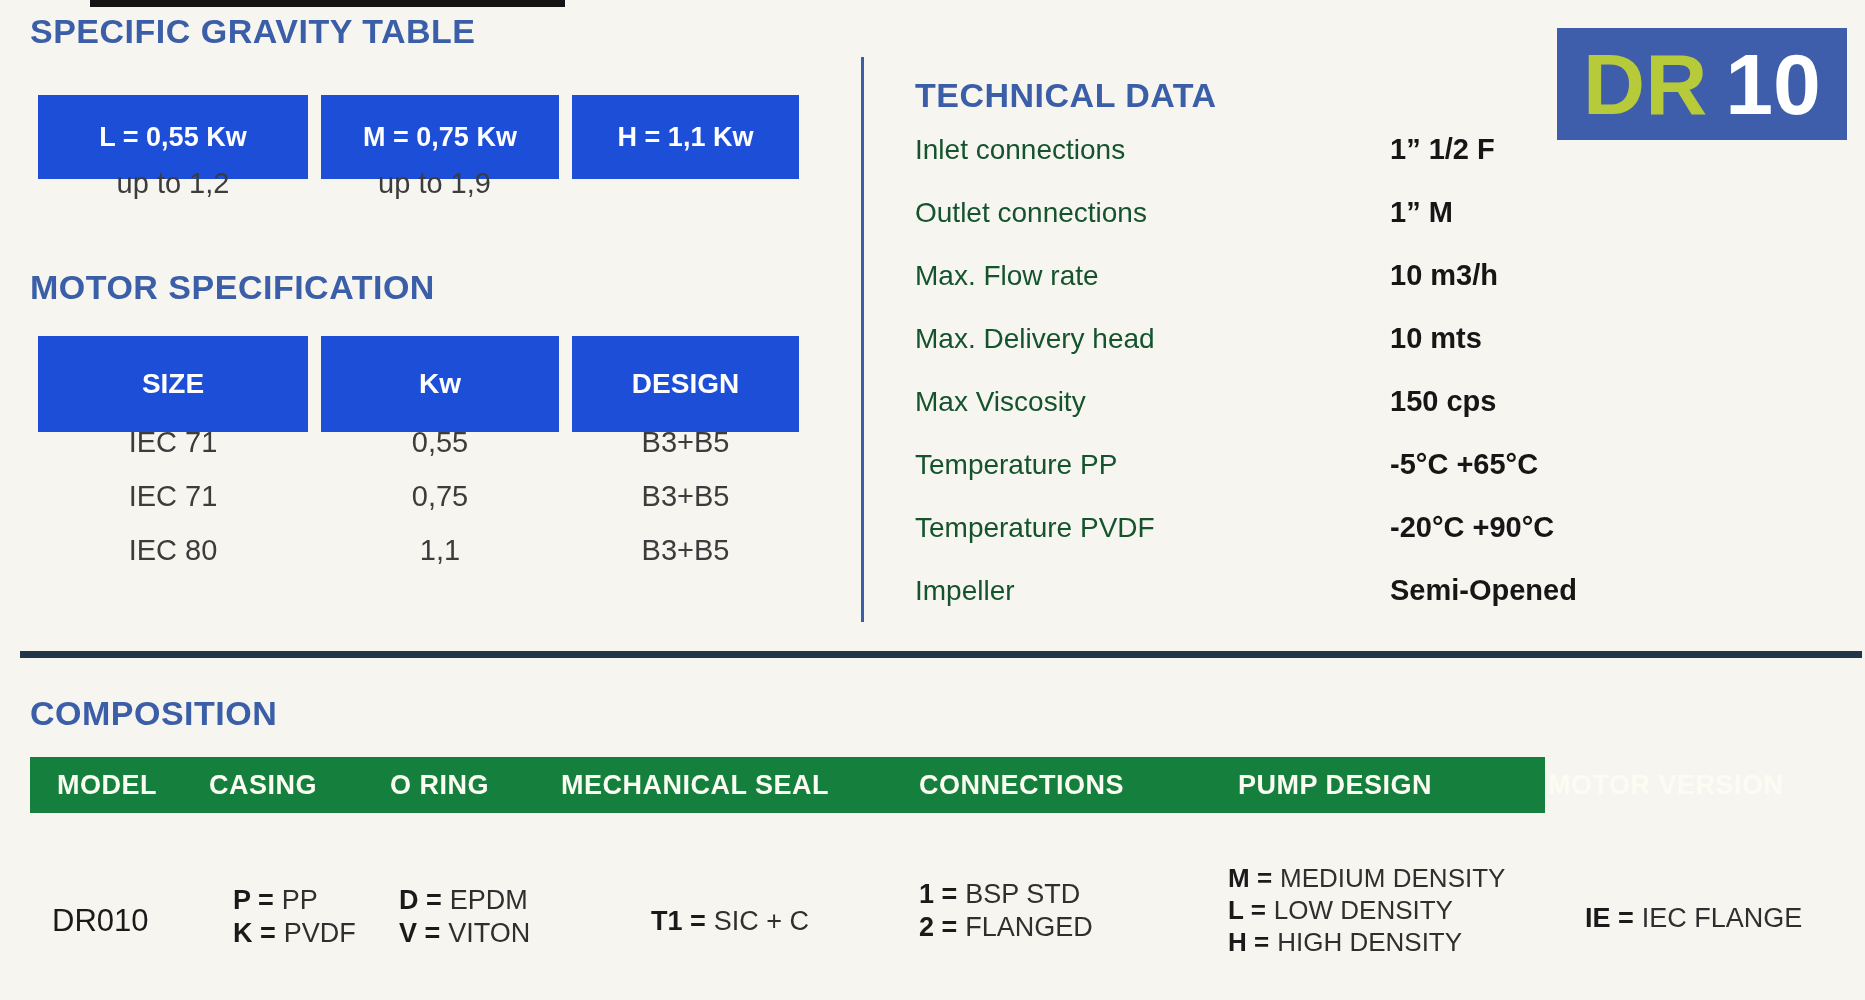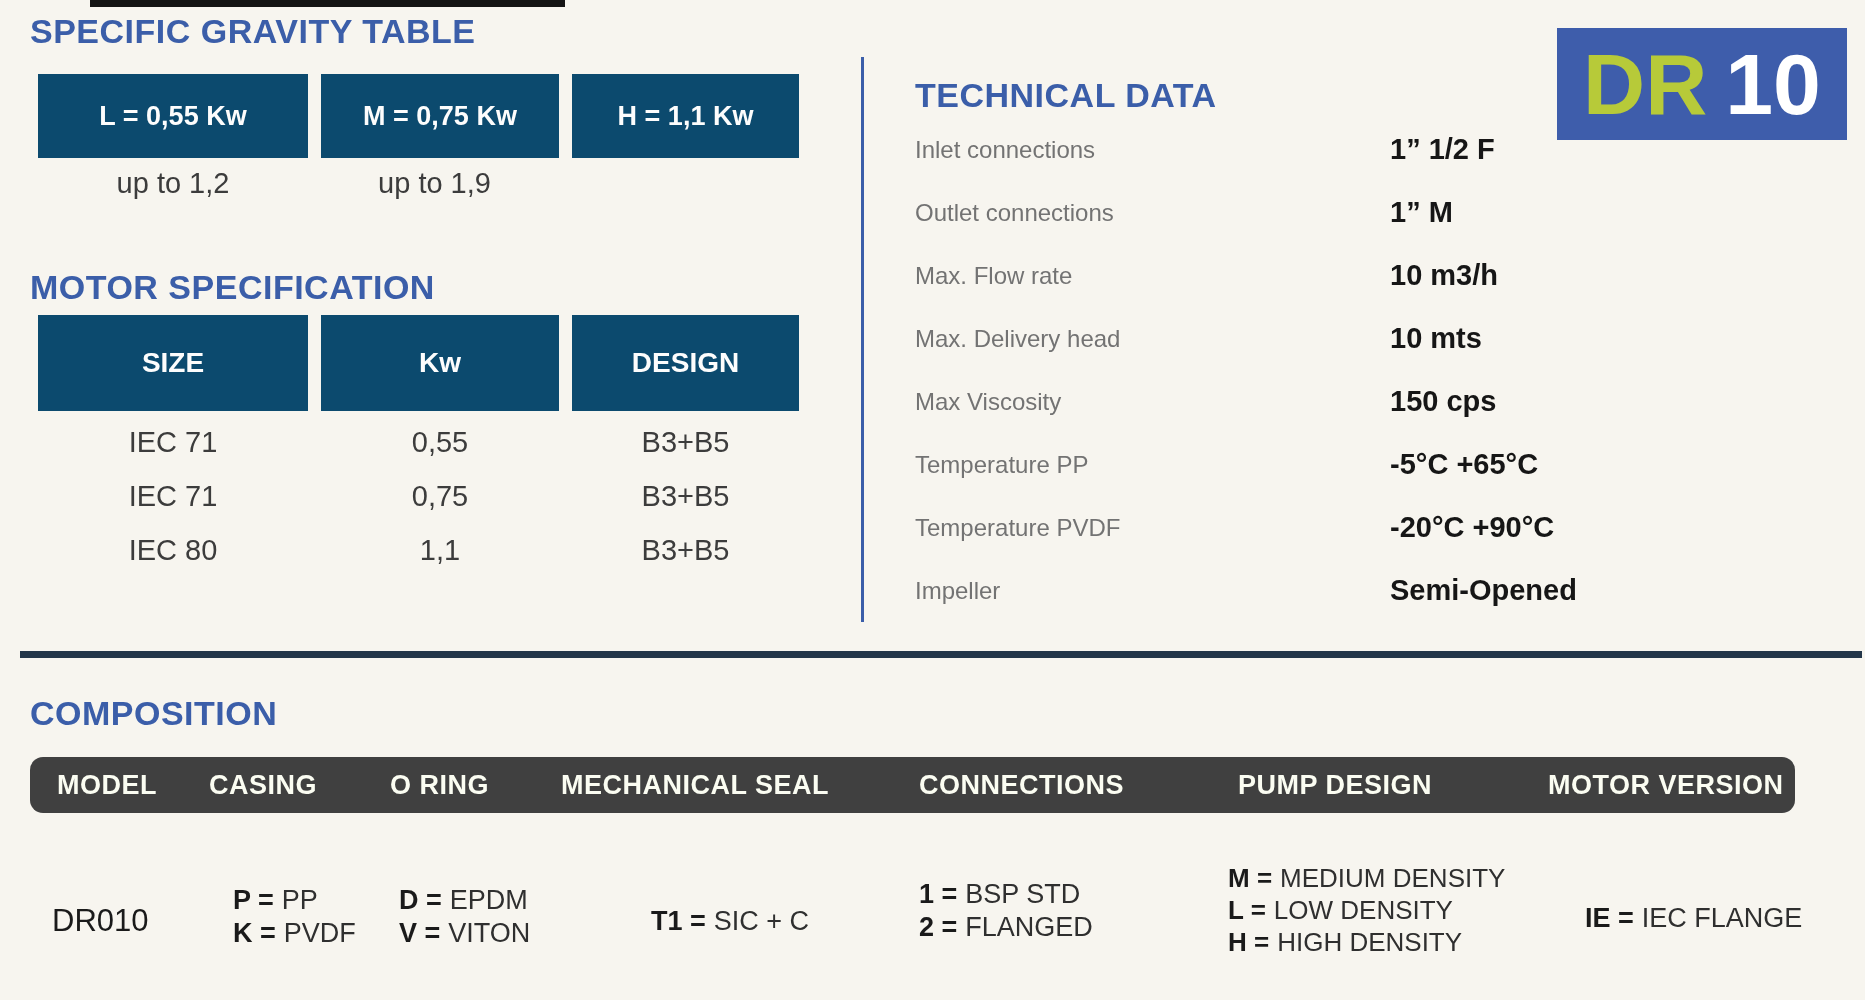--- a/index.html
+++ b/index.html
@@ -13,50 +13,50 @@
     font-size:34px; letter-spacing:0.5px; white-space:nowrap;
   }
   .top-bar { position:absolute; left:90px; top:0; width:475px; height:7px; background:#141414; }
   .v-divider { position:absolute; left:861px; top:57px; width:3px; height:565px; background:#3b5ea9; }
   .h-divider { position:absolute; left:20px; top:651px; width:1842px; height:7px; background:#233649; }
 
   
   .tbl-row { position:absolute; display:flex; gap:13px; }
   .c1 { width:270px; } .c2 { width:238px; } .c3 { width:227px; }
   .hd-cell {
-    background:#0c4a6e; color:#fdfdfd; font-weight:bold; font-size:27px;
-    display:flex; align-items:center; justify-content:center; white-space:nowrap;
+    background:#1d4ed8; color:#fdfdfd; font-weight:bold; font-size:27px;
+    display:flex; align-items:center; justify-content:center; white-space:nowrap;margin-top:21px;
   }
   .sg-head .hd-cell { height:84px; }
   .ms-head .hd-cell { height:96px; font-size:28px; }
   .txt-cell {
     color:#3c3c3c; font-size:29px; display:flex; align-items:center; justify-content:center;
     height:40px; white-space:nowrap;
   }
 
   
   .tech-rows {
     position:absolute; left:915px; top:118px;
     display:grid; grid-template-columns:475px auto; grid-auto-rows:63px; align-items:center;
   }
-  .tech-label { color:#737373; font-size:24px; white-space:nowrap; }
+  .tech-label { color:#14532d; font-size:28px; white-space:nowrap; }
   .tech-value { color:#161616; font-size:29px; font-weight:bold; white-space:nowrap; }
 
   
   .badge {
     position:absolute; left:1557px; top:28px; width:290px; height:112px;
     background:#3e5dab; display:flex; align-items:center; justify-content:center; gap:18px;
     font-weight:bold; font-size:86px; line-height:1;
   }
   .badge .model { color:#b7ca39; }
   .badge .size { color:#ffffff; }
 
   
   .green-bar {
-    position:absolute; left:30px; top:757px; width:1765px; height:56px; background:#404040;border-radius:13px;
+    position:absolute; left:30px; top:757px; width:1515px; height:56px; background:#15803d;
   }
   .green-bar span {
     position:absolute; top:0; line-height:56px; color:#fbfdf2; font-weight:bold;
     font-size:27px; letter-spacing:0.5px; white-space:nowrap;
   }
   .comp-cell { position:absolute; font-size:27px; line-height:33px; white-space:nowrap; }
   .comp-cell .k { font-weight:bold; color:#1a1a1a; }
   .comp-cell .v { margin-left:8px; color:#2f2f2f; }
   .comp-model { position:absolute; font-size:31px; font-weight:normal; color:#1a1a1a; white-space:nowrap; }
 </style>

